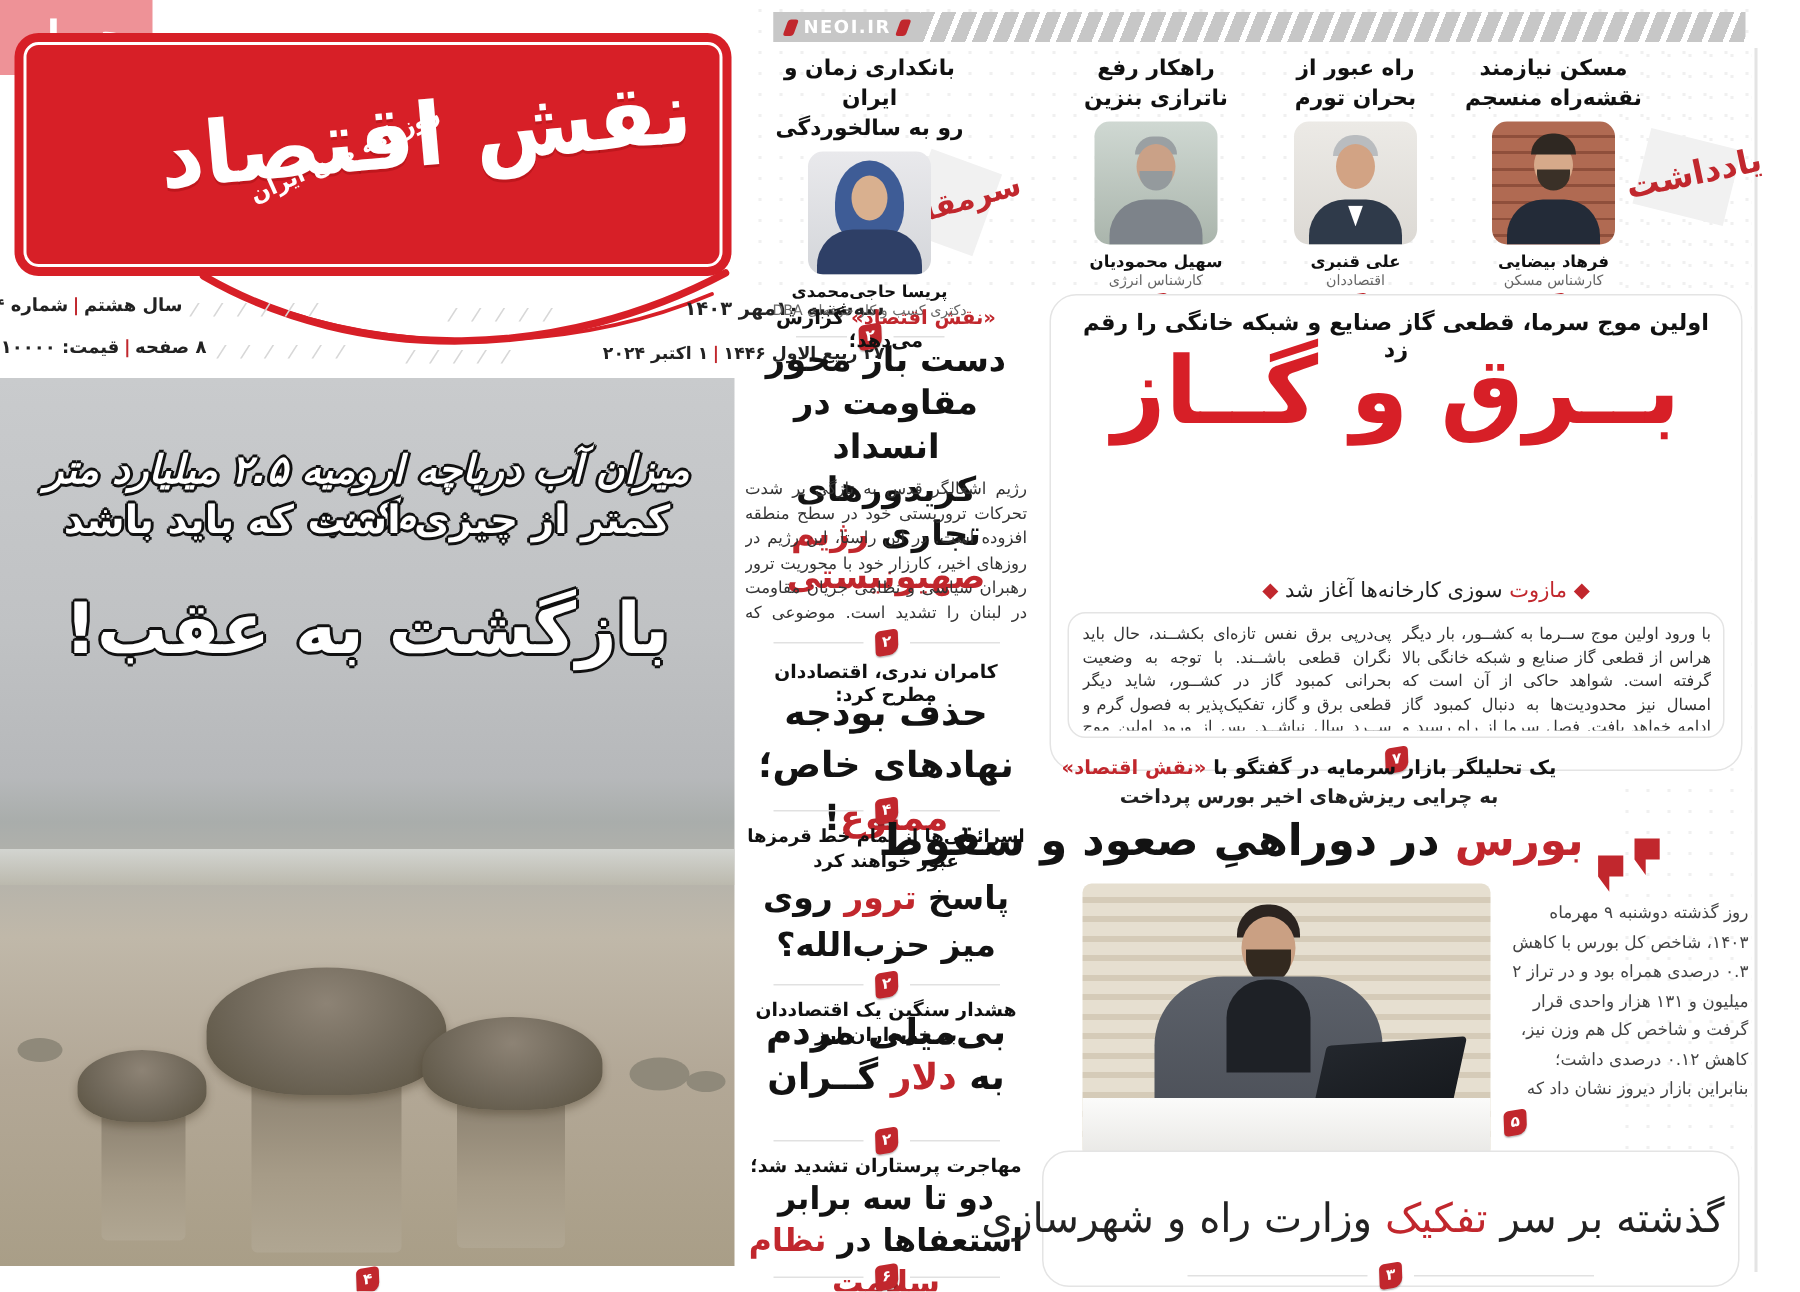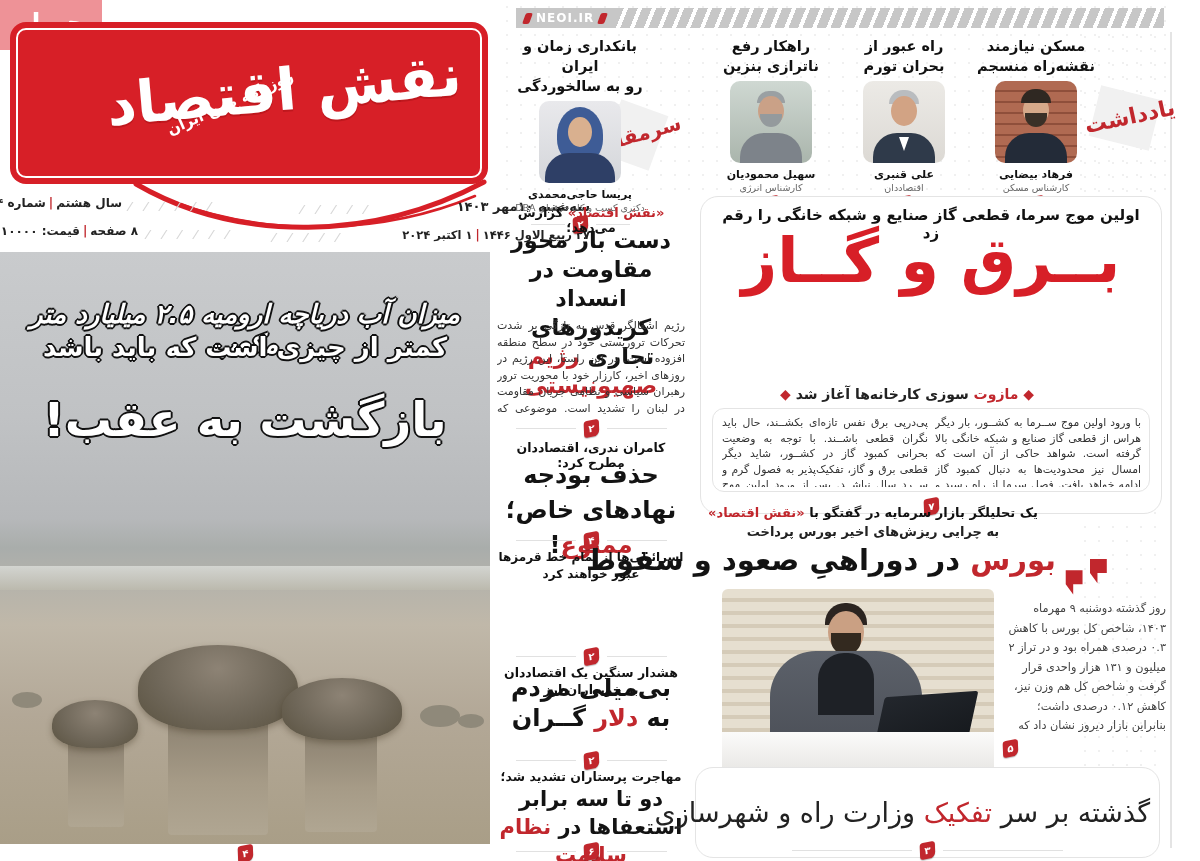--- a/index.html
+++ b/index.html
@@ -241,20 +241,23 @@
   <div class="abs mid-h c" style="left:497px;top:458px;width:188px;font-size:24px;line-height:35px;">
     <span>حذف بودجه نهادهای خاص؛ </span><span class="red">ممنوع</span><span>!</span>
   </div>
   <div class="abs marker" style="left:497px;top:532px;width:188px;">
     <span class="mline" style="width:60px;"></span>
       <span class="mbadge">۴</span>
       <span class="mline" style="width:60px;"></span>
   </div>
 
   <div class="abs kick c" style="left:497px;top:549px;width:188px;font-size:12px;line-height:17px;text-align:center;">اسرائیلی‌ها از تمام خط قرمزها عبور خواهند کرد</div>
+  <div class="abs mid-h c" style="left:497px;top:584px;width:188px;font-size:22px;line-height:31px;">
+    <span>پاسخ </span><span class="red">ترور</span><span> روی میز حزب‌الله؟</span>
+  </div>
   <div class="abs marker" style="left:497px;top:648px;width:188px;">
     <span class="mline" style="width:60px;"></span>
       <span class="mbadge">۲</span>
       <span class="mline" style="width:60px;"></span>
   </div>
 
   <div class="abs kick c" style="left:497px;top:664px;width:188px;font-size:12.5px;line-height:17px;">هشدار سنگین یک اقتصاددان به خریداران ارز</div>
   <div class="abs mid-h c" style="left:497px;top:673px;width:188px;font-size:24px;line-height:30px;">
     <span>بی‌میلی مردم به </span><span class="red">دلار</span><span> گــران</span>
   </div>
@@ -270,21 +273,21 @@
   </div>
   <div class="abs marker" style="left:497px;top:843px;width:188px;">
     <span class="mline" style="width:60px;"></span>
       <span class="mbadge">۶</span>
       <span class="mline" style="width:60px;"></span>
   </div>
 
   <div class="abs box" style="left:700px;top:196px;width:462px;height:318px;"></div>
   <div class="abs kick c" style="left:720px;top:206px;width:422px;font-size:15px;">اولین موج سرما، قطعی گاز صنایع و شبکه خانگی را رقم زد</div>
   <div class="abs c" style="left:710px;top:224px;width:442px;font-size:62px;font-weight:bold;color:#d71f27;white-space:nowrap;">بــرق و گــاز</div>
-  <div class="abs c" style="left:696px;top:386px;width:422px;font-size:14px;font-weight:bold;color:#222;">
+  <div class="abs c" style="left:740px;top:386px;width:422px;font-size:14px;font-weight:normal;color:#222;">
     <span class="red">◆ </span><span class="red">مازوت</span><span> سوزی کارخانه‌ها آغاز شد</span><span class="red"> ◆</span>
   </div>
   <div class="abs box" style="left:712px;top:408px;width:438px;height:84px;border-radius:12px;"></div>
   <div class="abs bodytxt" style="left:935px;top:415px;width:206px;height:72px;overflow:hidden;">با ورود اولین موج ســرما به کشــور، بار دیگر هراس از قطعی گاز صنایع و شبکه خانگی بالا گرفته است. شواهد حاکی از آن است که امسال نیز محدودیت‌ها به دنبال کمبود گاز ادامه خواهد یافت. فصل سرما از راه رسید و بار دیگر کمبود انرژی در کشور نمایان شد. مردمی که تازه می‌توانستند کمی به‌خاطر قطع نشدن</div>
   <div class="abs bodytxt" style="left:722px;top:415px;width:206px;height:72px;overflow:hidden;">پی‌درپی برق نفس تازه‌ای بکشــند، حال باید نگران قطعی باشــند. با توجه به وضعیت بحرانی کمبود گاز در کشــور، شاید دیگر قطعی برق و گاز، تفکیک‌پذیر به فصول گرم و ســرد سال نباشــد. پس از ورود اولین موج ســرما به کشــور خبری مبتنی بر قطعی گاز برخی از شهرهای استان اصفهان منتشر شده است.</div>
   <div class="abs marker" style="left:700px;top:498px;width:462px;">
     <span class="mbadge">۷</span>
   </div>
 
   <svg class="abs" style="left:1062px;top:548px;width:56px;height:52px;" viewBox="0 0 60 52">

